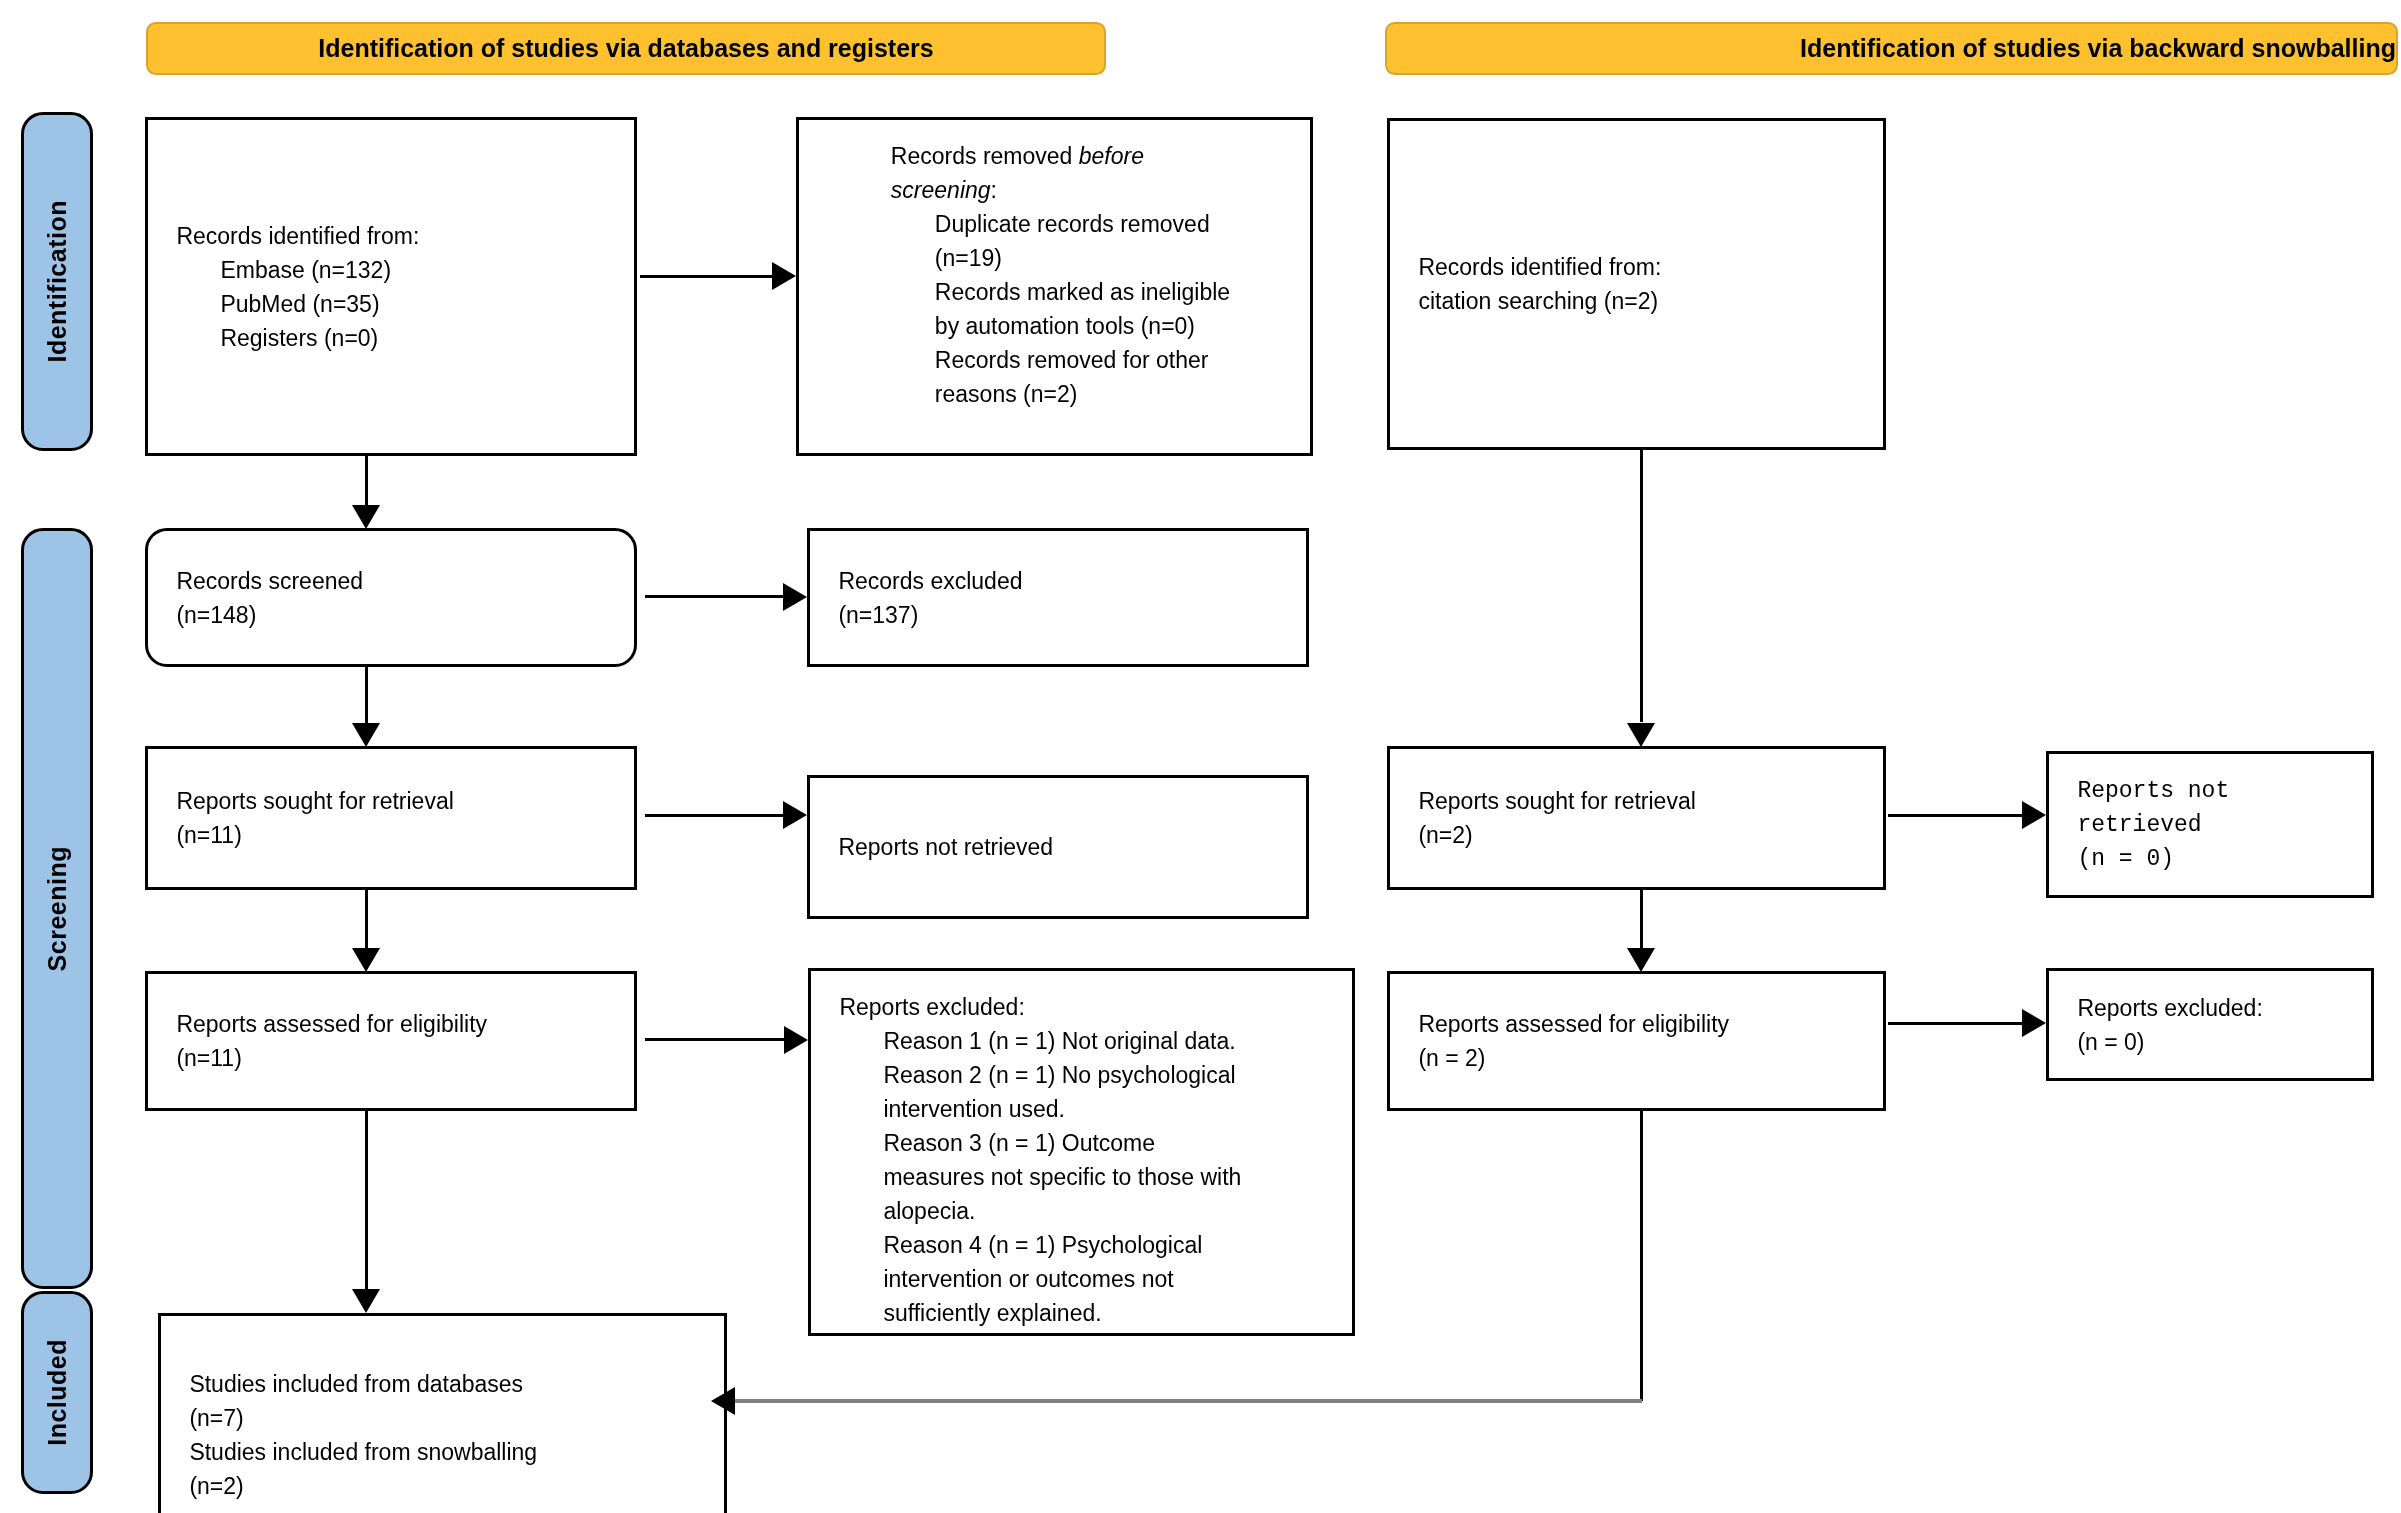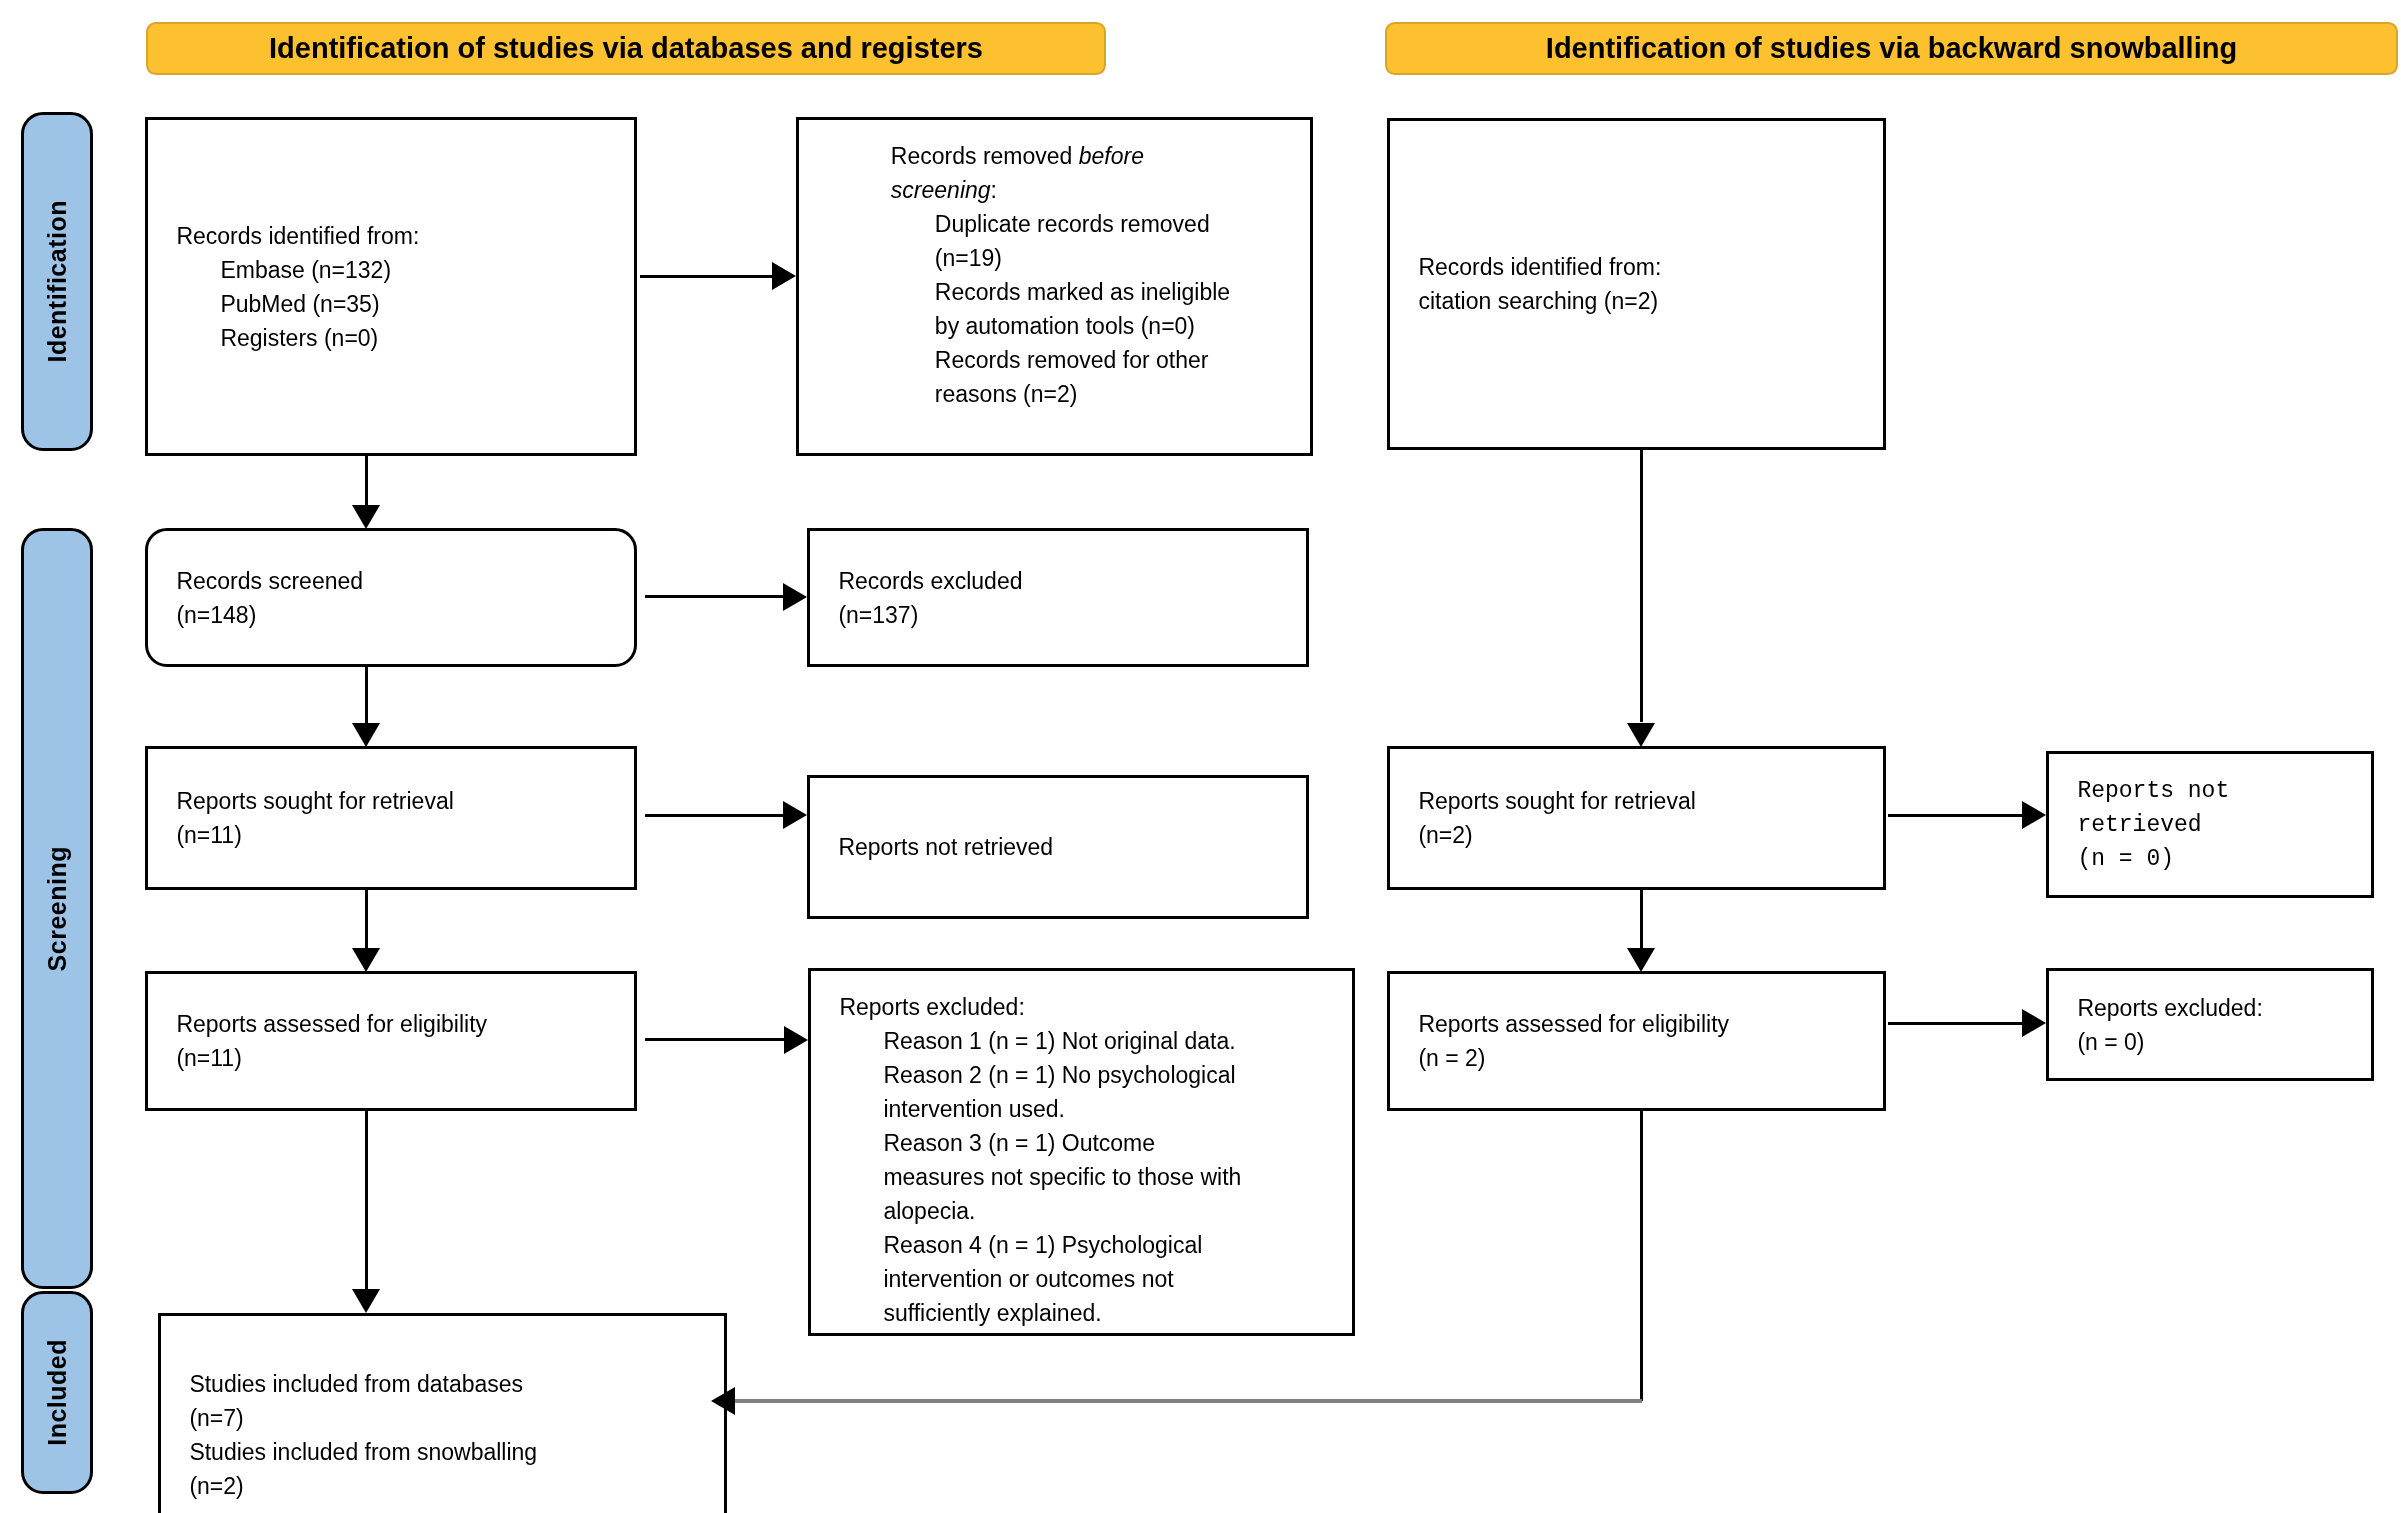--- a/index.html
+++ b/index.html
@@ -9,21 +9,21 @@
   .box{position:absolute;background:#fff;border:3.8px solid #000;box-sizing:border-box;
        display:flex;flex-direction:column;justify-content:center;
        padding:11px 16.4px 11px 28.4px;font-size:23px;line-height:34px;}
   .box .line{white-space:nowrap;}
   .box .ind{padding-left:44px;}
   .box.top-align{justify-content:flex-start;padding-top:18.6px;}
 
   
   .banner{position:absolute;background:#FDC02F;border:2.7px solid #D9A42C;border-radius:9.8px;
           box-sizing:border-box;display:flex;align-items:center;justify-content:center;
-          font-weight:bold;font-size:29px;}
+          font-weight:bold;font-size:25px;}
 
   
   .stage{position:absolute;background:#9DC3E6;border:3.8px solid #000;border-radius:22px;
          box-sizing:border-box;display:flex;align-items:center;justify-content:center;}
   .stage-text{writing-mode:vertical-rl;transform:rotate(180deg);font-weight:bold;font-size:25px;letter-spacing:0.5px;}
 
   
   .hline{position:absolute;height:3.3px;background:#000;}
   .vline{position:absolute;width:2.7px;background:#000;}
   .gline{position:absolute;height:4.4px;background:#808080;}
@@ -33,21 +33,21 @@
              border-left:14.2px solid transparent;border-right:14.2px solid transparent;}
   .head-left{position:absolute;width:0;height:0;border-right:24px solid #000;
              border-top:14.2px solid transparent;border-bottom:14.2px solid transparent;}
 </style>
 </head>
 <body>
 
 <div class="banner" style="left:146px;top:22px;width:960px;height:53px;">
   <span>Identification of studies via databases and registers</span>
 </div>
-<div class="banner" style="left:1385px;top:22px;width:1013px;height:53px;">
+<div class="banner" style="left:1385px;top:22px;width:1013px;height:53px;justify-content:flex-end;">
   <span>Identification of studies via backward snowballing</span>
 </div>
 
 <div class="stage" style="left:21px;top:112px;width:72px;height:339px;">
   <span class="stage-text">Identification</span>
 </div>
 <div class="stage" style="left:21px;top:528px;width:72px;height:761px;">
   <span class="stage-text">Screening</span>
 </div>
 <div class="stage" style="left:21px;top:1291px;width:72px;height:203px;">

